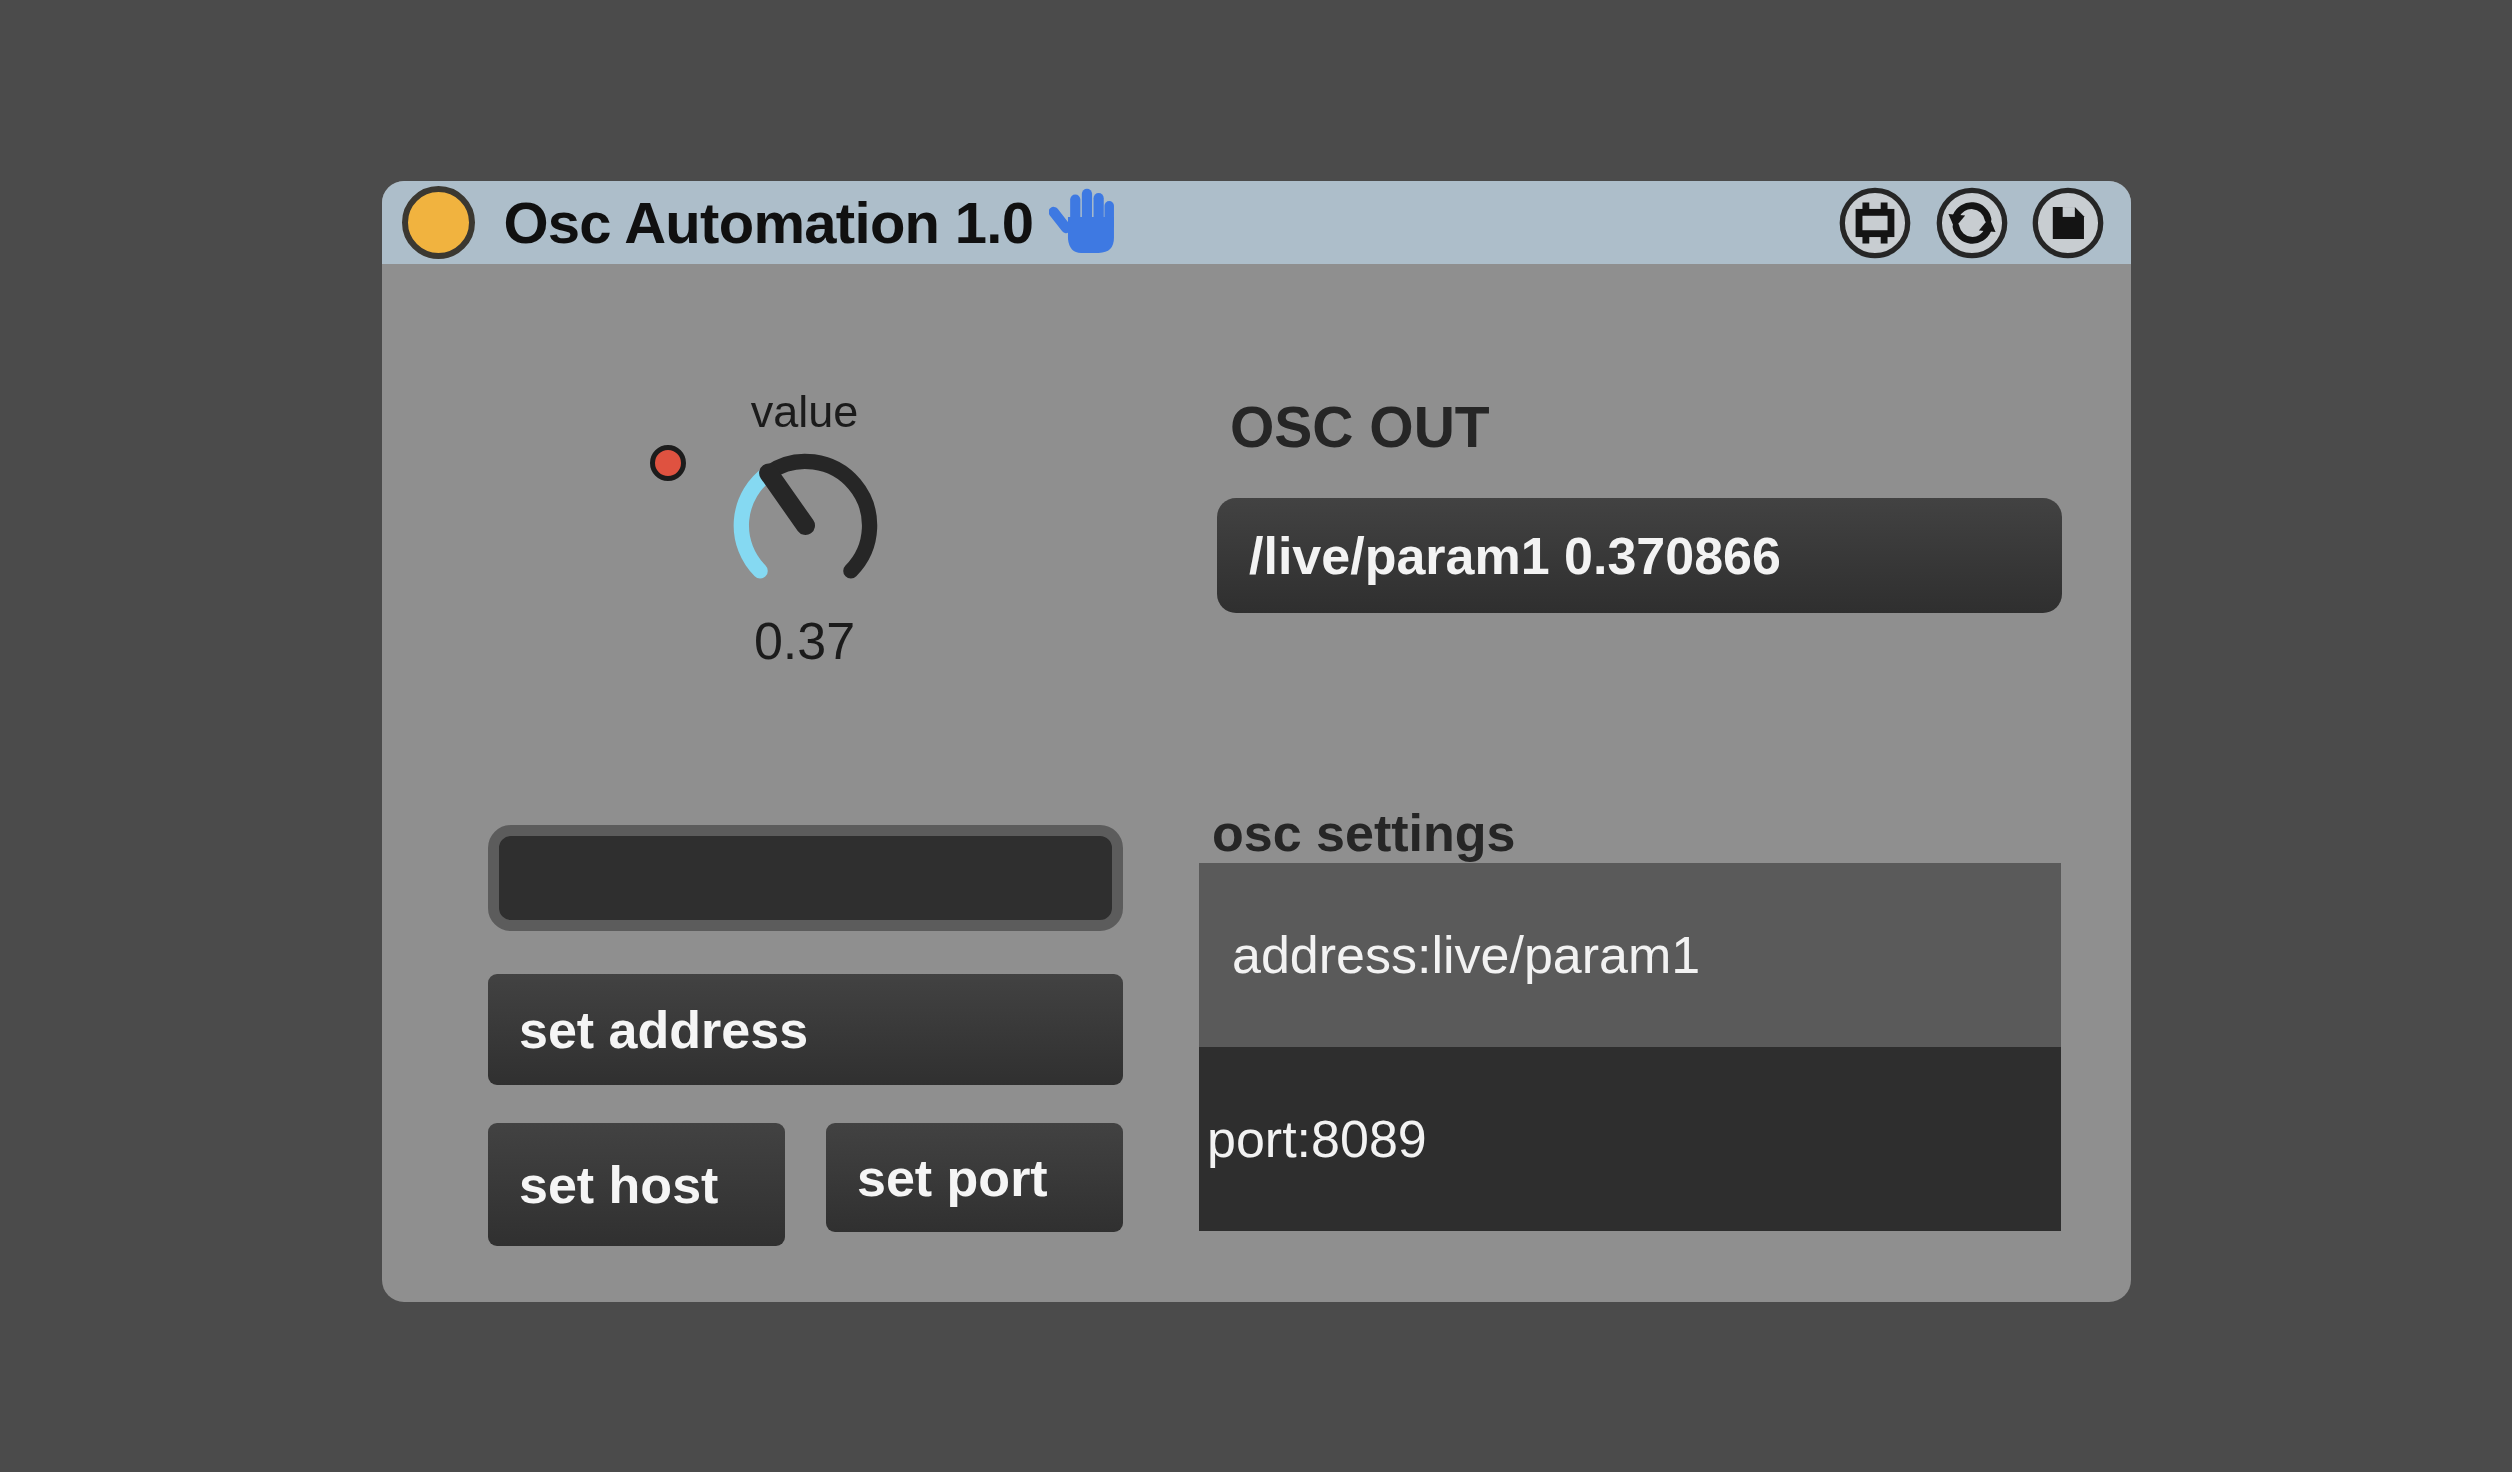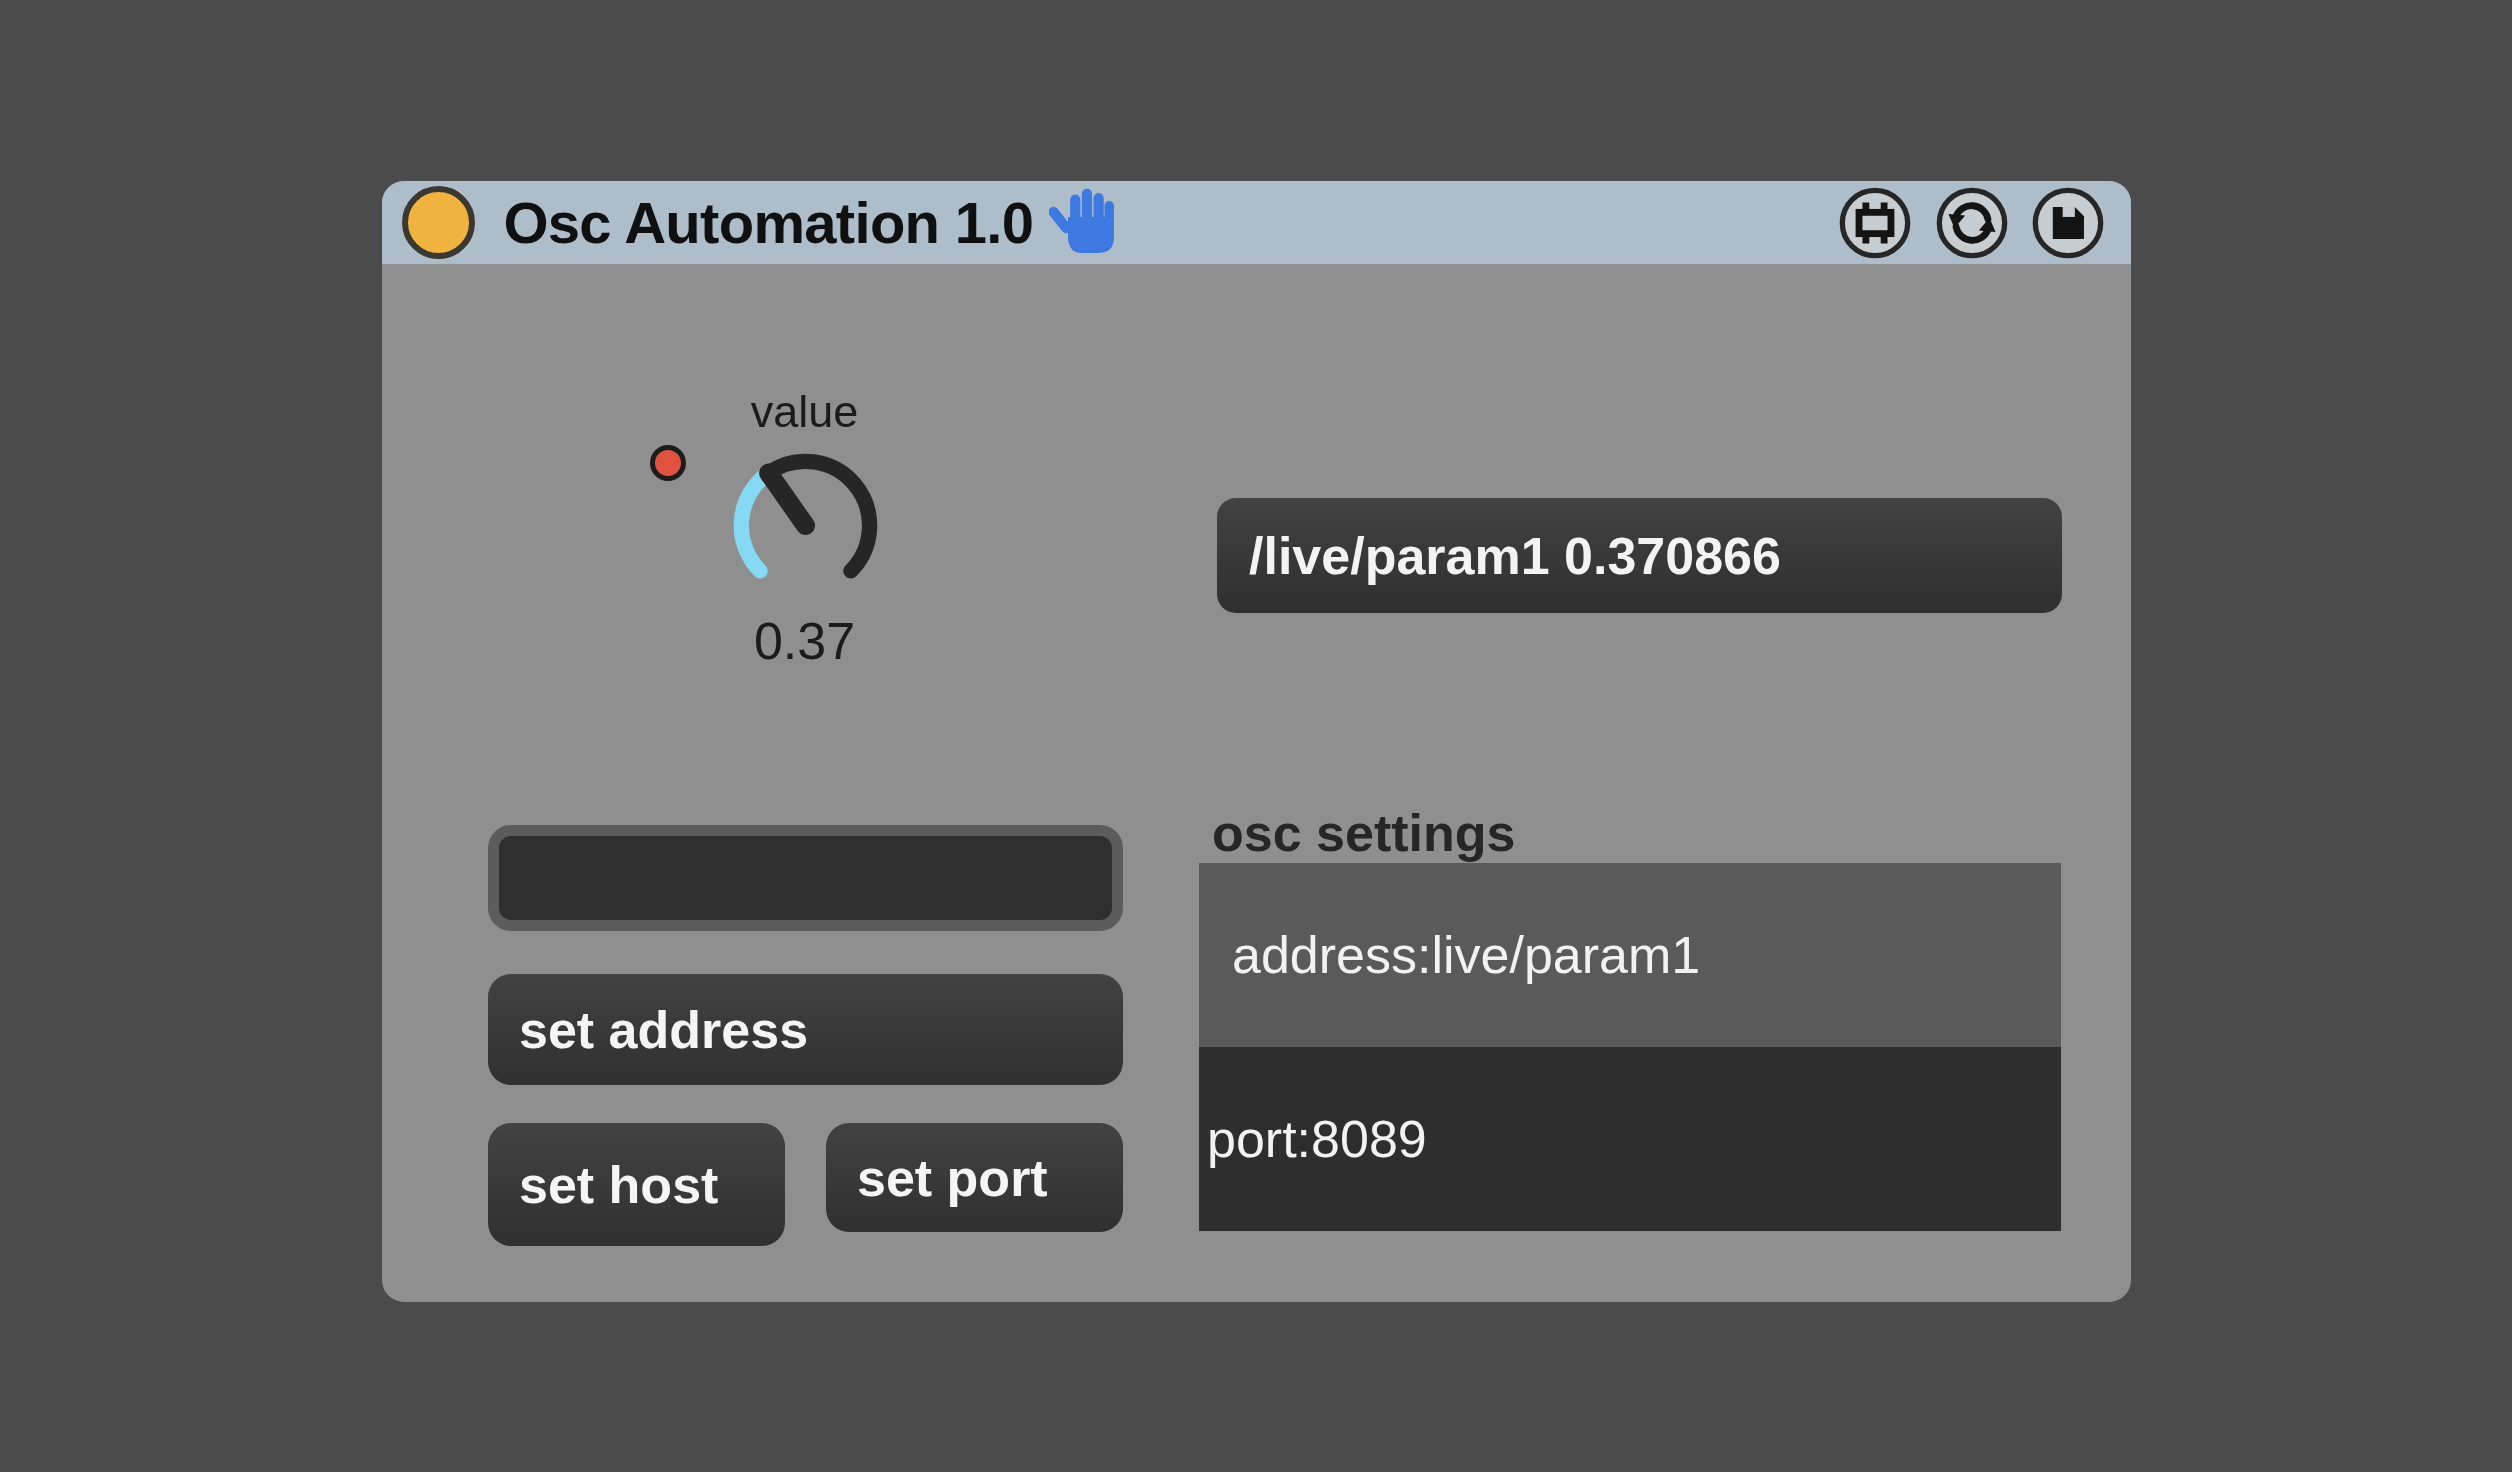--- a/index.html
+++ b/index.html
@@ -56,21 +56,21 @@
     font-size:52px;font-weight:bold;color:#f3f3f3;cursor:pointer;white-space:nowrap;
   }
   
   .addr-input{
     position:absolute;left:106px;top:644px;width:635px;height:106px;
     border-radius:23px;background:#2f2f2f;border:11px solid #5c5c5c;
     box-sizing:border-box;color:#f3f3f3;font-size:47px;
     padding:0 22px;outline:none;font-family:"Liberation Sans", sans-serif;
   }
   .m4l-btn{
-    position:absolute;border-radius:23px;
+    position:absolute;border-radius:9px;
     background:linear-gradient(#424242,#303030);
     display:flex;align-items:center;padding-left:31px;box-sizing:border-box;
     font-size:52px;font-weight:bold;color:#f5f5f5;cursor:pointer;
     border:none;white-space:nowrap;
   }
   .btn-set-address{left:106px;top:793px;width:635px;height:111px;}
   .btn-set-host{left:106px;top:942px;width:297px;height:123px;}
   .btn-set-port{left:444px;top:942px;width:297px;height:109px;}
   
   .settings-heading{
@@ -140,20 +140,21 @@
 
   <div class="dial-label">value</div>
   <div class="led"></div>
   <svg id="dial-svg" class="dial-svg" viewBox="-135 -135 270 270">
     <path id="dial-track" fill="none" stroke="#262626" stroke-width="21" stroke-linecap="round" d="M -50.6 -72.0 A 88 88 0 0 1 62.2 62.2"></path>
     <path id="dial-active" fill="none" stroke="#85d9f2" stroke-width="21" stroke-linecap="round" d="M -62.2 62.2 A 88 88 0 0 1 -50.6 -72.0"></path>
     <line id="dial-needle" x1="0" y1="0" stroke="#262626" stroke-width="26" stroke-linecap="round" x2="-50.6" y2="-72.0"></line>
   </svg>
   <div class="dial-readout">0.37</div>
 
+  <div class="osc-out-heading">OSC OUT</div>
   <div class="msg-box">/live/param1 0.370866</div>
 
   <input class="addr-input" type="text" value="" style="">
   <button class="m4l-btn btn-set-address">set address</button>
   <button class="m4l-btn btn-set-host">set host</button>
   <button class="m4l-btn btn-set-port">set port</button>
 
   <div class="settings-heading">osc settings</div>
   <div class="settings-panel">
     <div class="settings-row">

